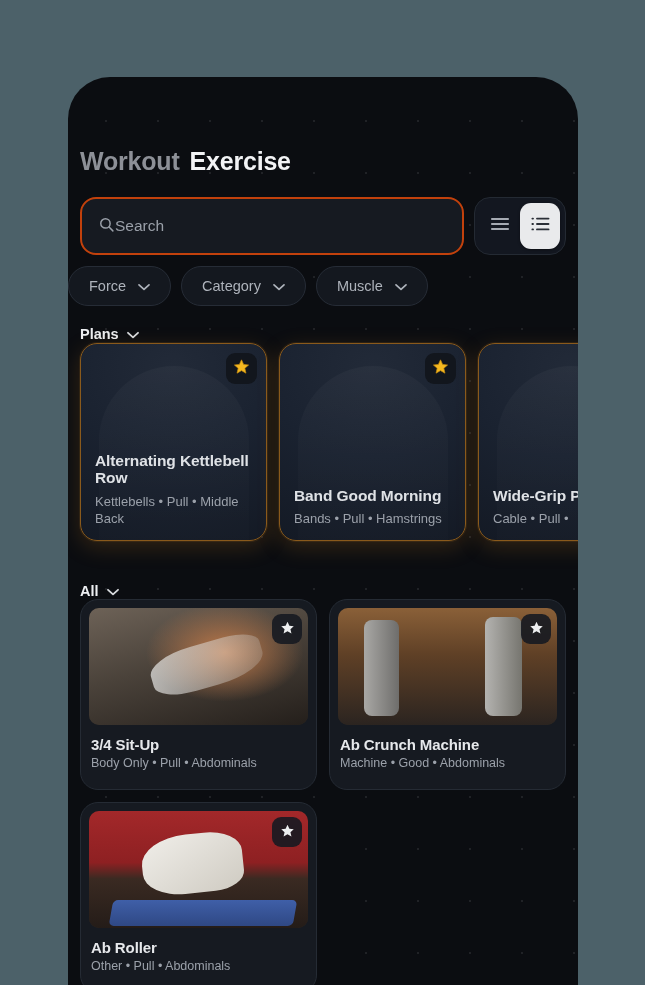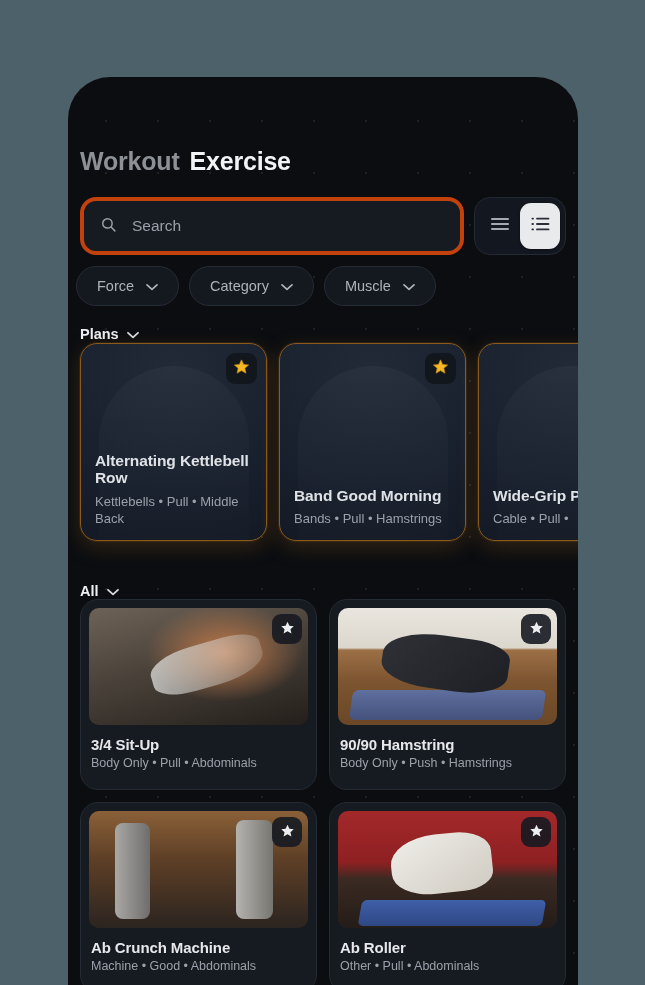--- a/index.html
+++ b/index.html
@@ -81,26 +81,26 @@
     width: 486px;
     height: 58px;
     display: flex;
     align-items: center;
     gap: 10px;
   }
   .search-box {
     flex: 1 1 auto;
     height: 58px;
     background: #161a21;
-    border: 4px solid #c2410c;
+    border: 2px solid #c2410c;
     border-radius: 16px;
     display: flex;
     align-items: center;
     padding: 0 16px;
-    gap: 15px;
+    gap: 0;
     box-sizing: border-box;
   }
   .search-ph {
     color: #9aa0a9;
     font-size: 15.5px;
   }
   .toggle-group {
     flex: 0 0 auto;
     width: 92px;
     height: 58px;
@@ -122,21 +122,21 @@
     justify-content: center;
   }
   .toggle-btn.active {
     background: #e9eaec;
     box-shadow: 0 1px 3px rgba(0,0,0,0.4);
   }
 
   
   .chips {
     position: absolute;
-    left: 8px;
+    left: 0;
     top: 189px;
     display: flex;
     gap: 10px;
     width: 560px;
   }
   .chip {
     flex: 0 0 auto;
     height: 40px;
     background: #14181f;
     border: 1px solid #262c36;
@@ -523,34 +523,20 @@
                 <svg width="15" height="15" viewBox="0 0 24 24" fill="#edeef0">
                     <polygon points="12,2.6 15,9.2 22,9.9 16.7,14.6 18.3,21.4 12,17.8 5.7,21.4 7.3,14.6 2,9.9 9,9.2"></polygon>
                   </svg>
               </span>
             </div>
           </div>
           <div class="ex-title">3/4 Sit-Up</div>
           <div class="ex-meta">Body Only • Pull • Abdominals</div>
         </div>
 
-        <div class="ex-card">
-          <div class="ex-thumb">
-            <div class="ph ph-room"></div>
-            <div class="ex-star">
-              <span>
-                <svg width="15" height="15" viewBox="0 0 24 24" fill="#edeef0">
-                    <polygon points="12,2.6 15,9.2 22,9.9 16.7,14.6 18.3,21.4 12,17.8 5.7,21.4 7.3,14.6 2,9.9 9,9.2"></polygon>
-                  </svg>
-              </span>
-            </div>
-          </div>
-          <div class="ex-title">90/90 Hamstring</div>
-          <div class="ex-meta">Body Only • Push • Hamstrings</div>
-        </div>
 
         <div class="ex-card">
           <div class="ex-thumb">
             <div class="ph ph-machine"></div>
             <div class="ex-star">
               <span>
                 <svg width="15" height="15" viewBox="0 0 24 24" fill="#edeef0">
                     <polygon points="12,2.6 15,9.2 22,9.9 16.7,14.6 18.3,21.4 12,17.8 5.7,21.4 7.3,14.6 2,9.9 9,9.2"></polygon>
                   </svg>
               </span>

